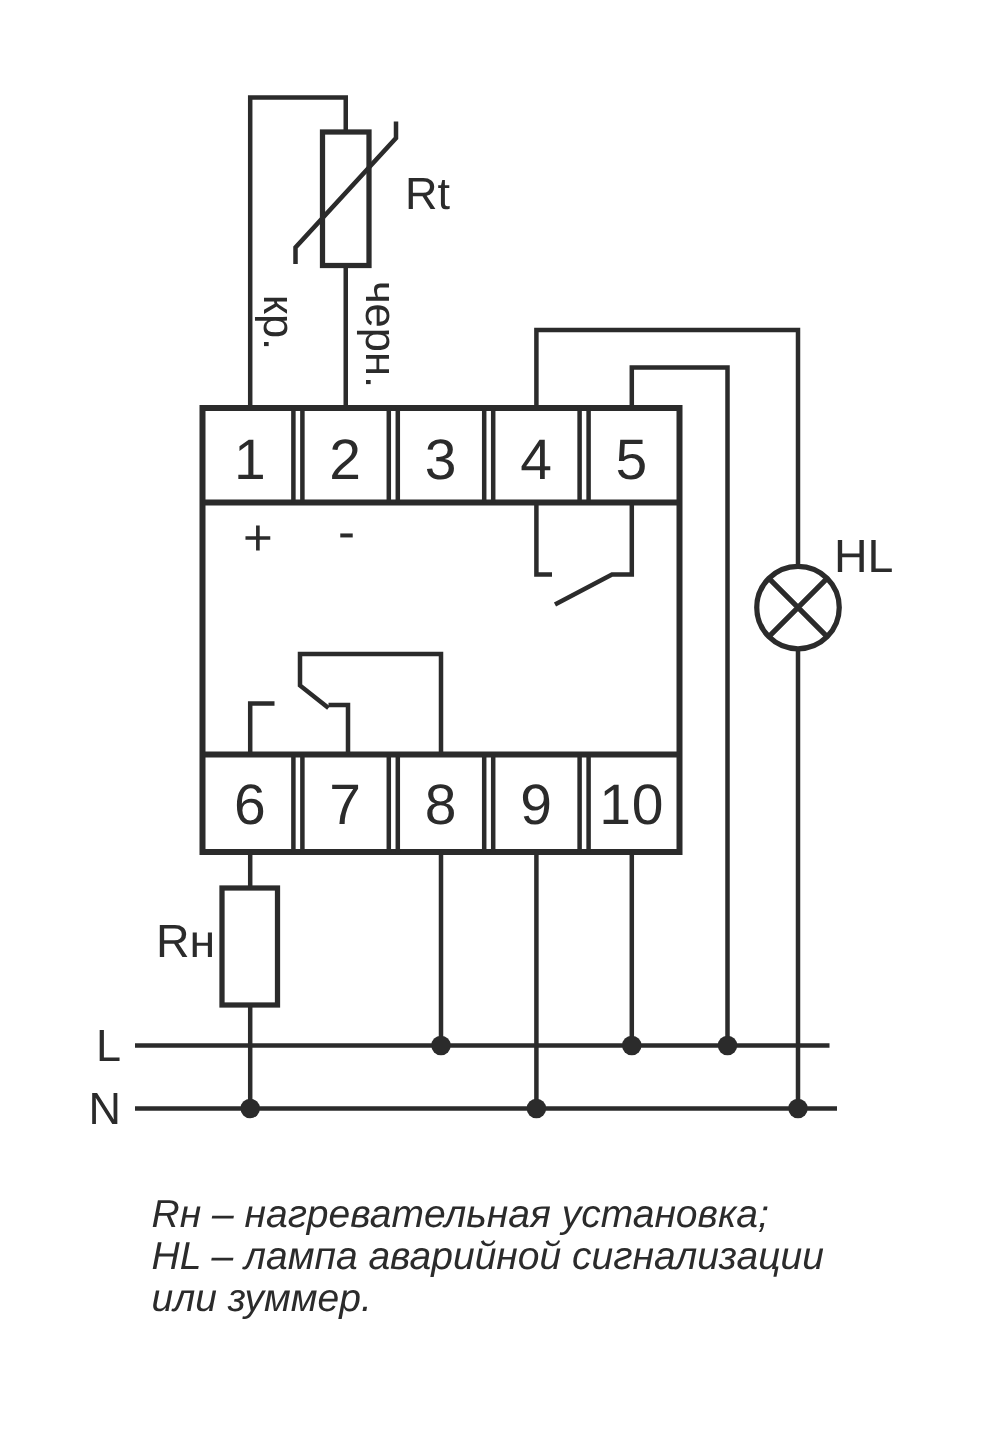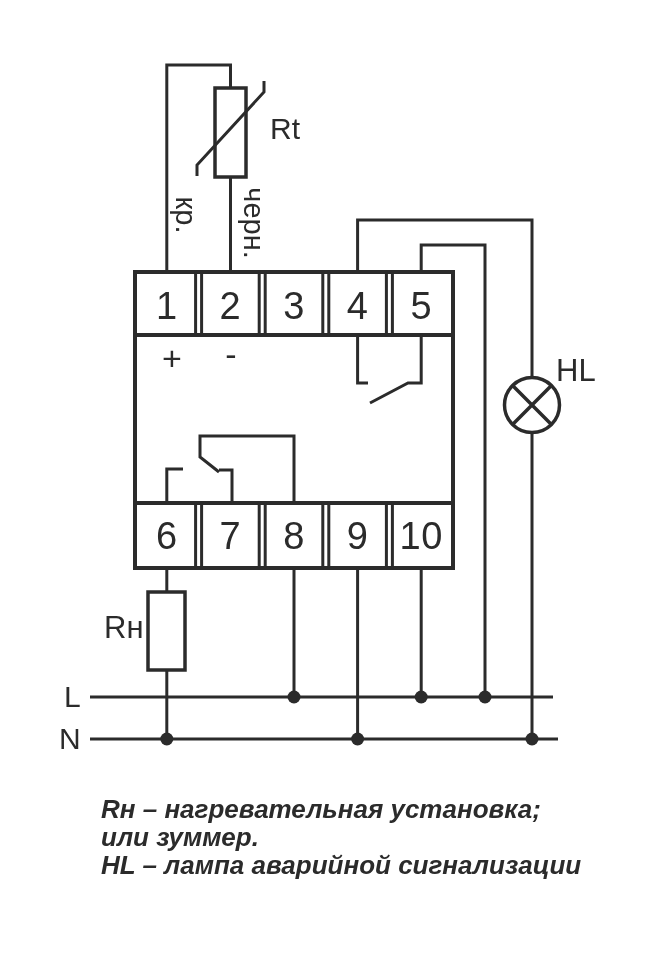--- a/index.html
+++ b/index.html
@@ -18,21 +18,20 @@
   text{fill:#2b2b2b;font-family:"Liberation Sans",sans-serif;font-weight:400;}
   .tnum{font-size:38px;letter-spacing:0.5px;}
   .sign{font-size:34px;}
   .t29{font-size:29px;}
   .t30{font-size:30px;}
   .t31{font-size:31px;}
   .legend{
     position:absolute;left:101px;top:795px;width:500px;
     font-style:italic;font-size:26px;line-height:28px;color:#2b2b2b;
     white-space:nowrap;
-    font-weight:bold;
   }
 </style>
 </head>
 <body>
 
 <div class="canvas">
   <svg width="657" height="970" viewBox="0 0 657 970">
 
     <g>
       <path class="w3" d="M166.8,272 V65 H230.5 V88"></path>
@@ -110,16 +109,16 @@
       <circle class="dot" cx="421.2" cy="697" r="6.5"></circle>
       <circle class="dot" cx="485" cy="697" r="6.5"></circle>
       <circle class="dot" cx="166.8" cy="739" r="6.5"></circle>
       <circle class="dot" cx="357.6" cy="739" r="6.5"></circle>
       <circle class="dot" cx="532" cy="739" r="6.5"></circle>
     </g>
   </svg>
 
   <div class="legend">
     <div>Rн – нагревательная установка;</div>
+    <div>HL – лампа аварийной сигнализации</div>
     <div>или зуммер.</div>
-    <div>HL – лампа аварийной сигнализации</div>
   </div>
 </div>
 
 </body></html>

